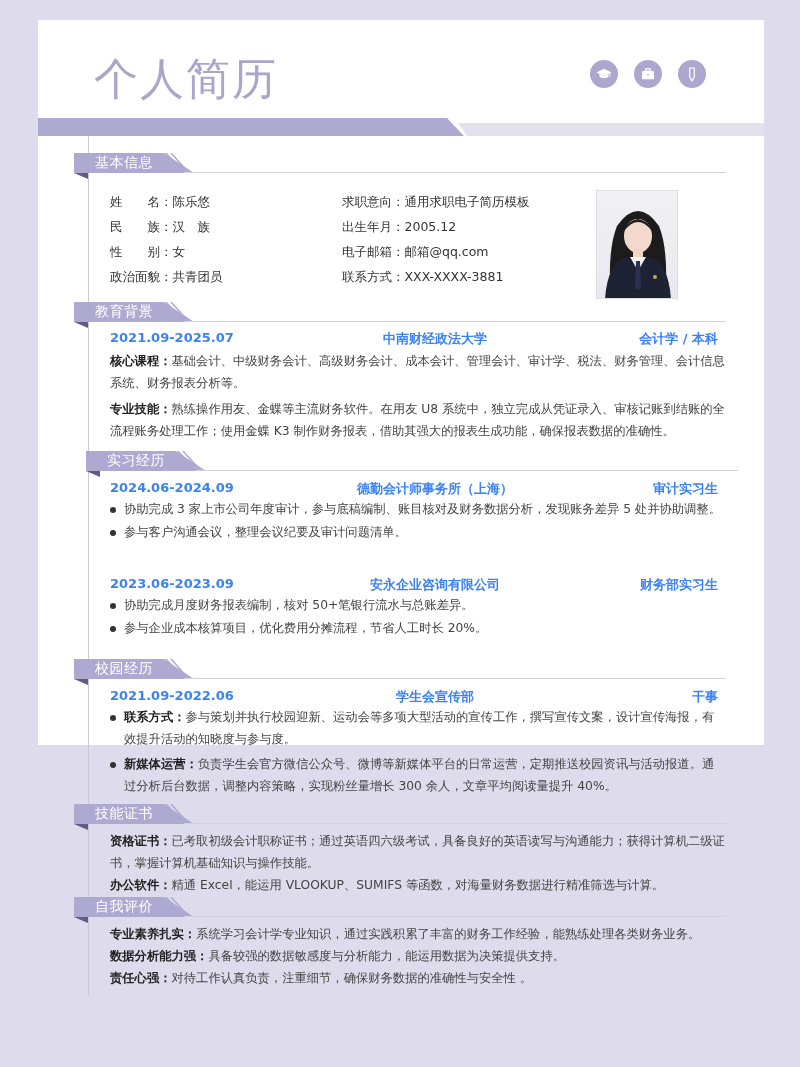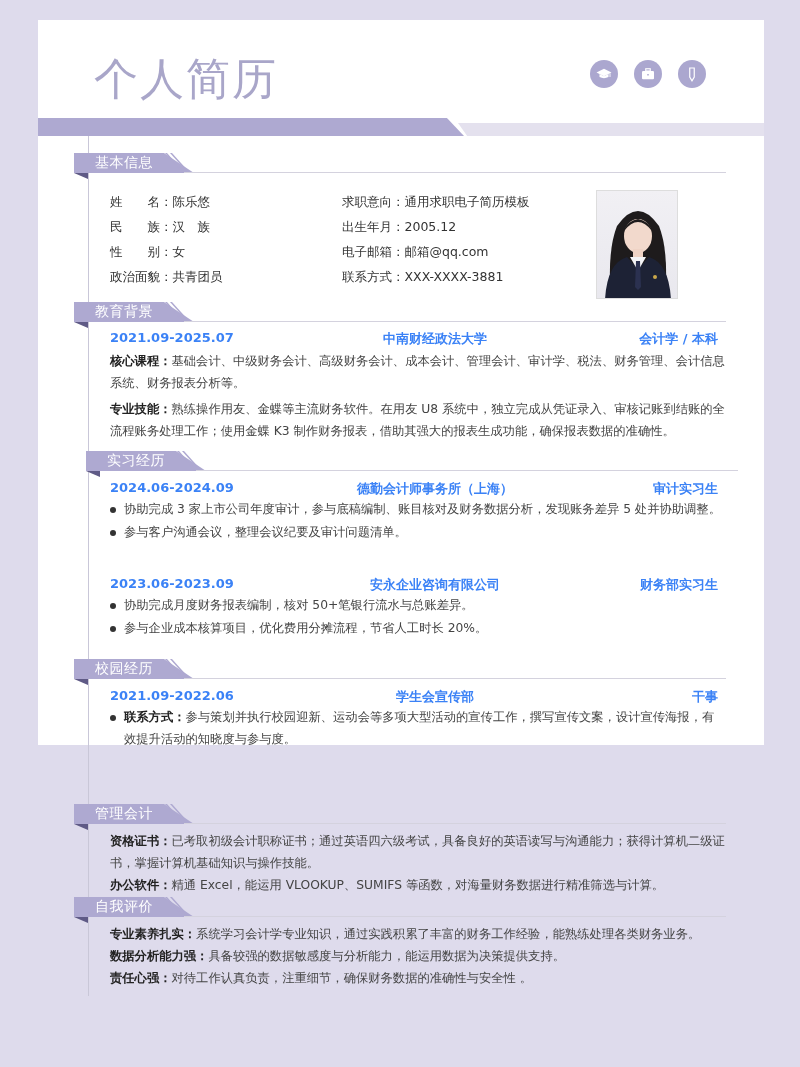--- a/index.html
+++ b/index.html
@@ -221,25 +221,26 @@
     <div class="fold"></div>
   </div>
 
   <div class="content" style="top:668px;">
     <div class="row3">
       <span class="c1">2021.09-2022.06</span>
       <span class="c2">学生会宣传部</span>
       <span class="c3">干事</span>
     </div>
     <div class="bullet" style="line-height:22px;"><b>联系方式：</b><span>参与策划并执行校园迎新、运动会等多项大型活动的宣传工作，撰写宣传文案，设计宣传海报，有效提升活动的知晓度与参与度。</span></div>
+    <div class="bullet" style="line-height:22px; margin-top:3px;"><b>新媒体运营：</b><span>负责学生会官方微信公众号、微博等新媒体平台的日常运营，定期推送校园资讯与活动报道。通过分析后台数据，调整内容策略，实现粉丝量增长 300 余人，文章平均阅读量提升 40%。</span></div>
   </div>
 
   <div class="section-head" style="top:784px;">
     <div class="tab"></div>
-    <span class="tab-label">管理会计</span>
+    <span class="tab-label">技能证书</span>
     <div class="stripe" style="left:100px;"></div>
     <div class="stripe" style="left:105px;"></div>
     <div class="rule"></div>
     <div class="fold"></div>
   </div>
 
   <div class="content" style="top:810px;">
     <div class="para"><b>资格证书：</b><span>已考取初级会计职称证书；通过英语四六级考试，具备良好的英语读写与沟通能力；获得计算机二级证书，掌握计算机基础知识与操作技能。</span></div>
     <div class="para"><b>办公软件：</b><span>精通 Excel，能运用 VLOOKUP、SUMIFS 等函数，对海量财务数据进行精准筛选与计算。</span></div>
   </div>

